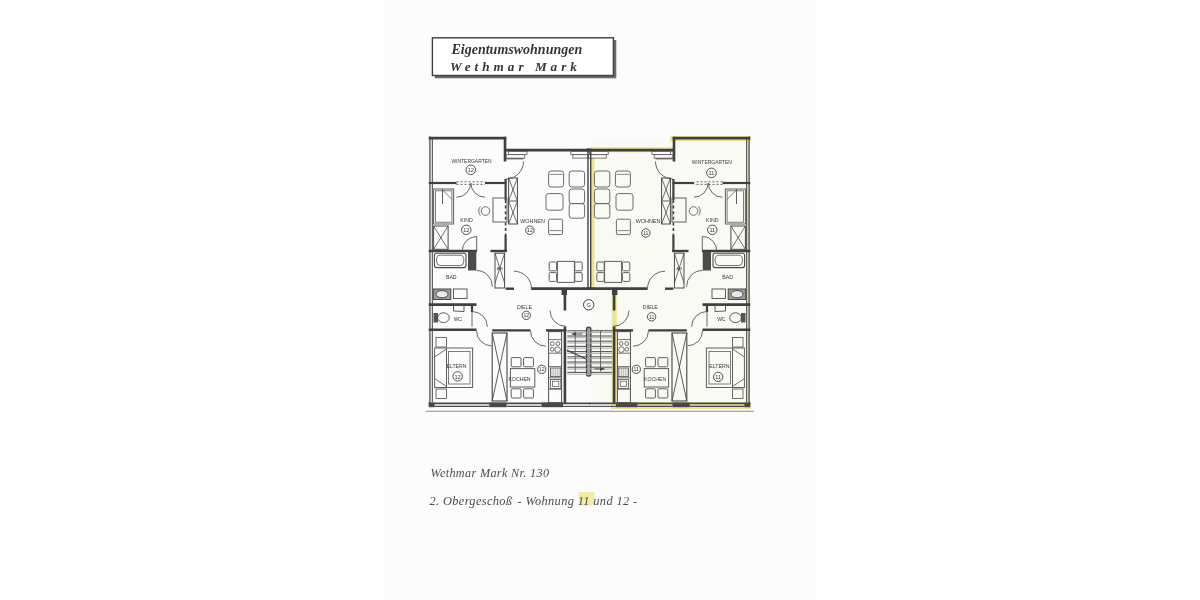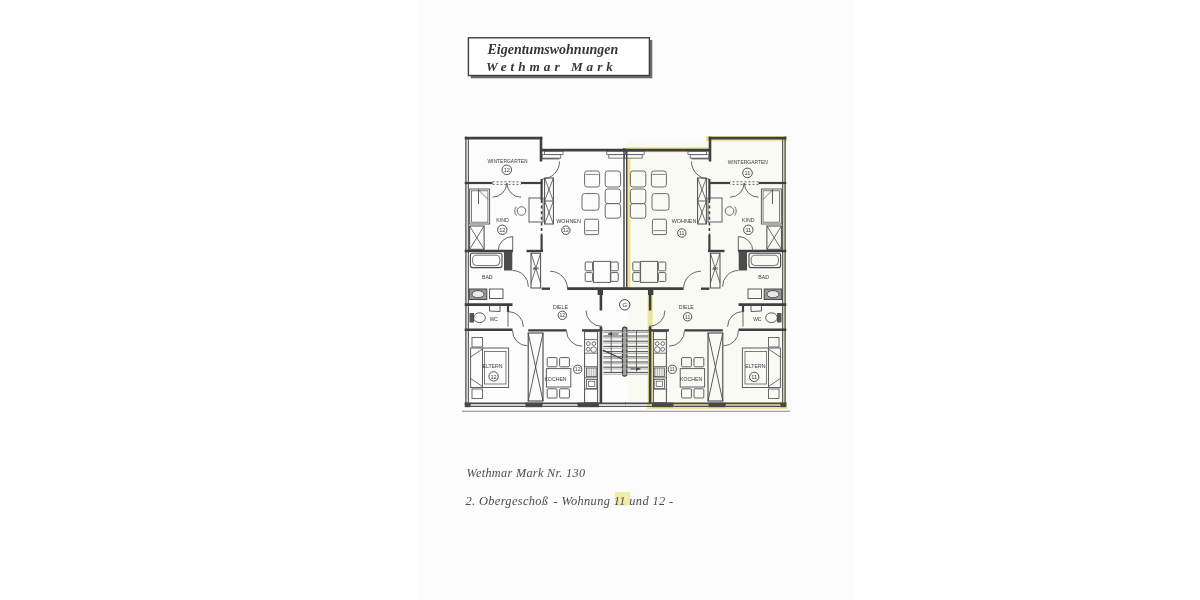--- a/index.html
+++ b/index.html
@@ -1,17 +1,17 @@
 <!DOCTYPE html>
 <html><head>
 <meta charset="utf-8">
 <style>
   html,body{margin:0;padding:0;background:#fff;}
   #canvas{position:relative;width:984px;height:600px;background:#fca5a5;overflow:hidden;
-          font-family:"Liberation Sans", sans-serif;margin-left:36px;}
+          font-family:"Liberation Sans", sans-serif;}
   svg{position:absolute;left:0;top:0;}
   text{font-family:"Liberation Sans", sans-serif;}
   .ser{font-family:"Liberation Serif", serif;}
 </style>
 </head>
 <body>
 <div id="canvas">
 <svg width="1200" height="600" viewBox="0 0 1200 600">
 
   <rect x="0" y="0" width="1200" height="600" fill="#ffffff"></rect>

